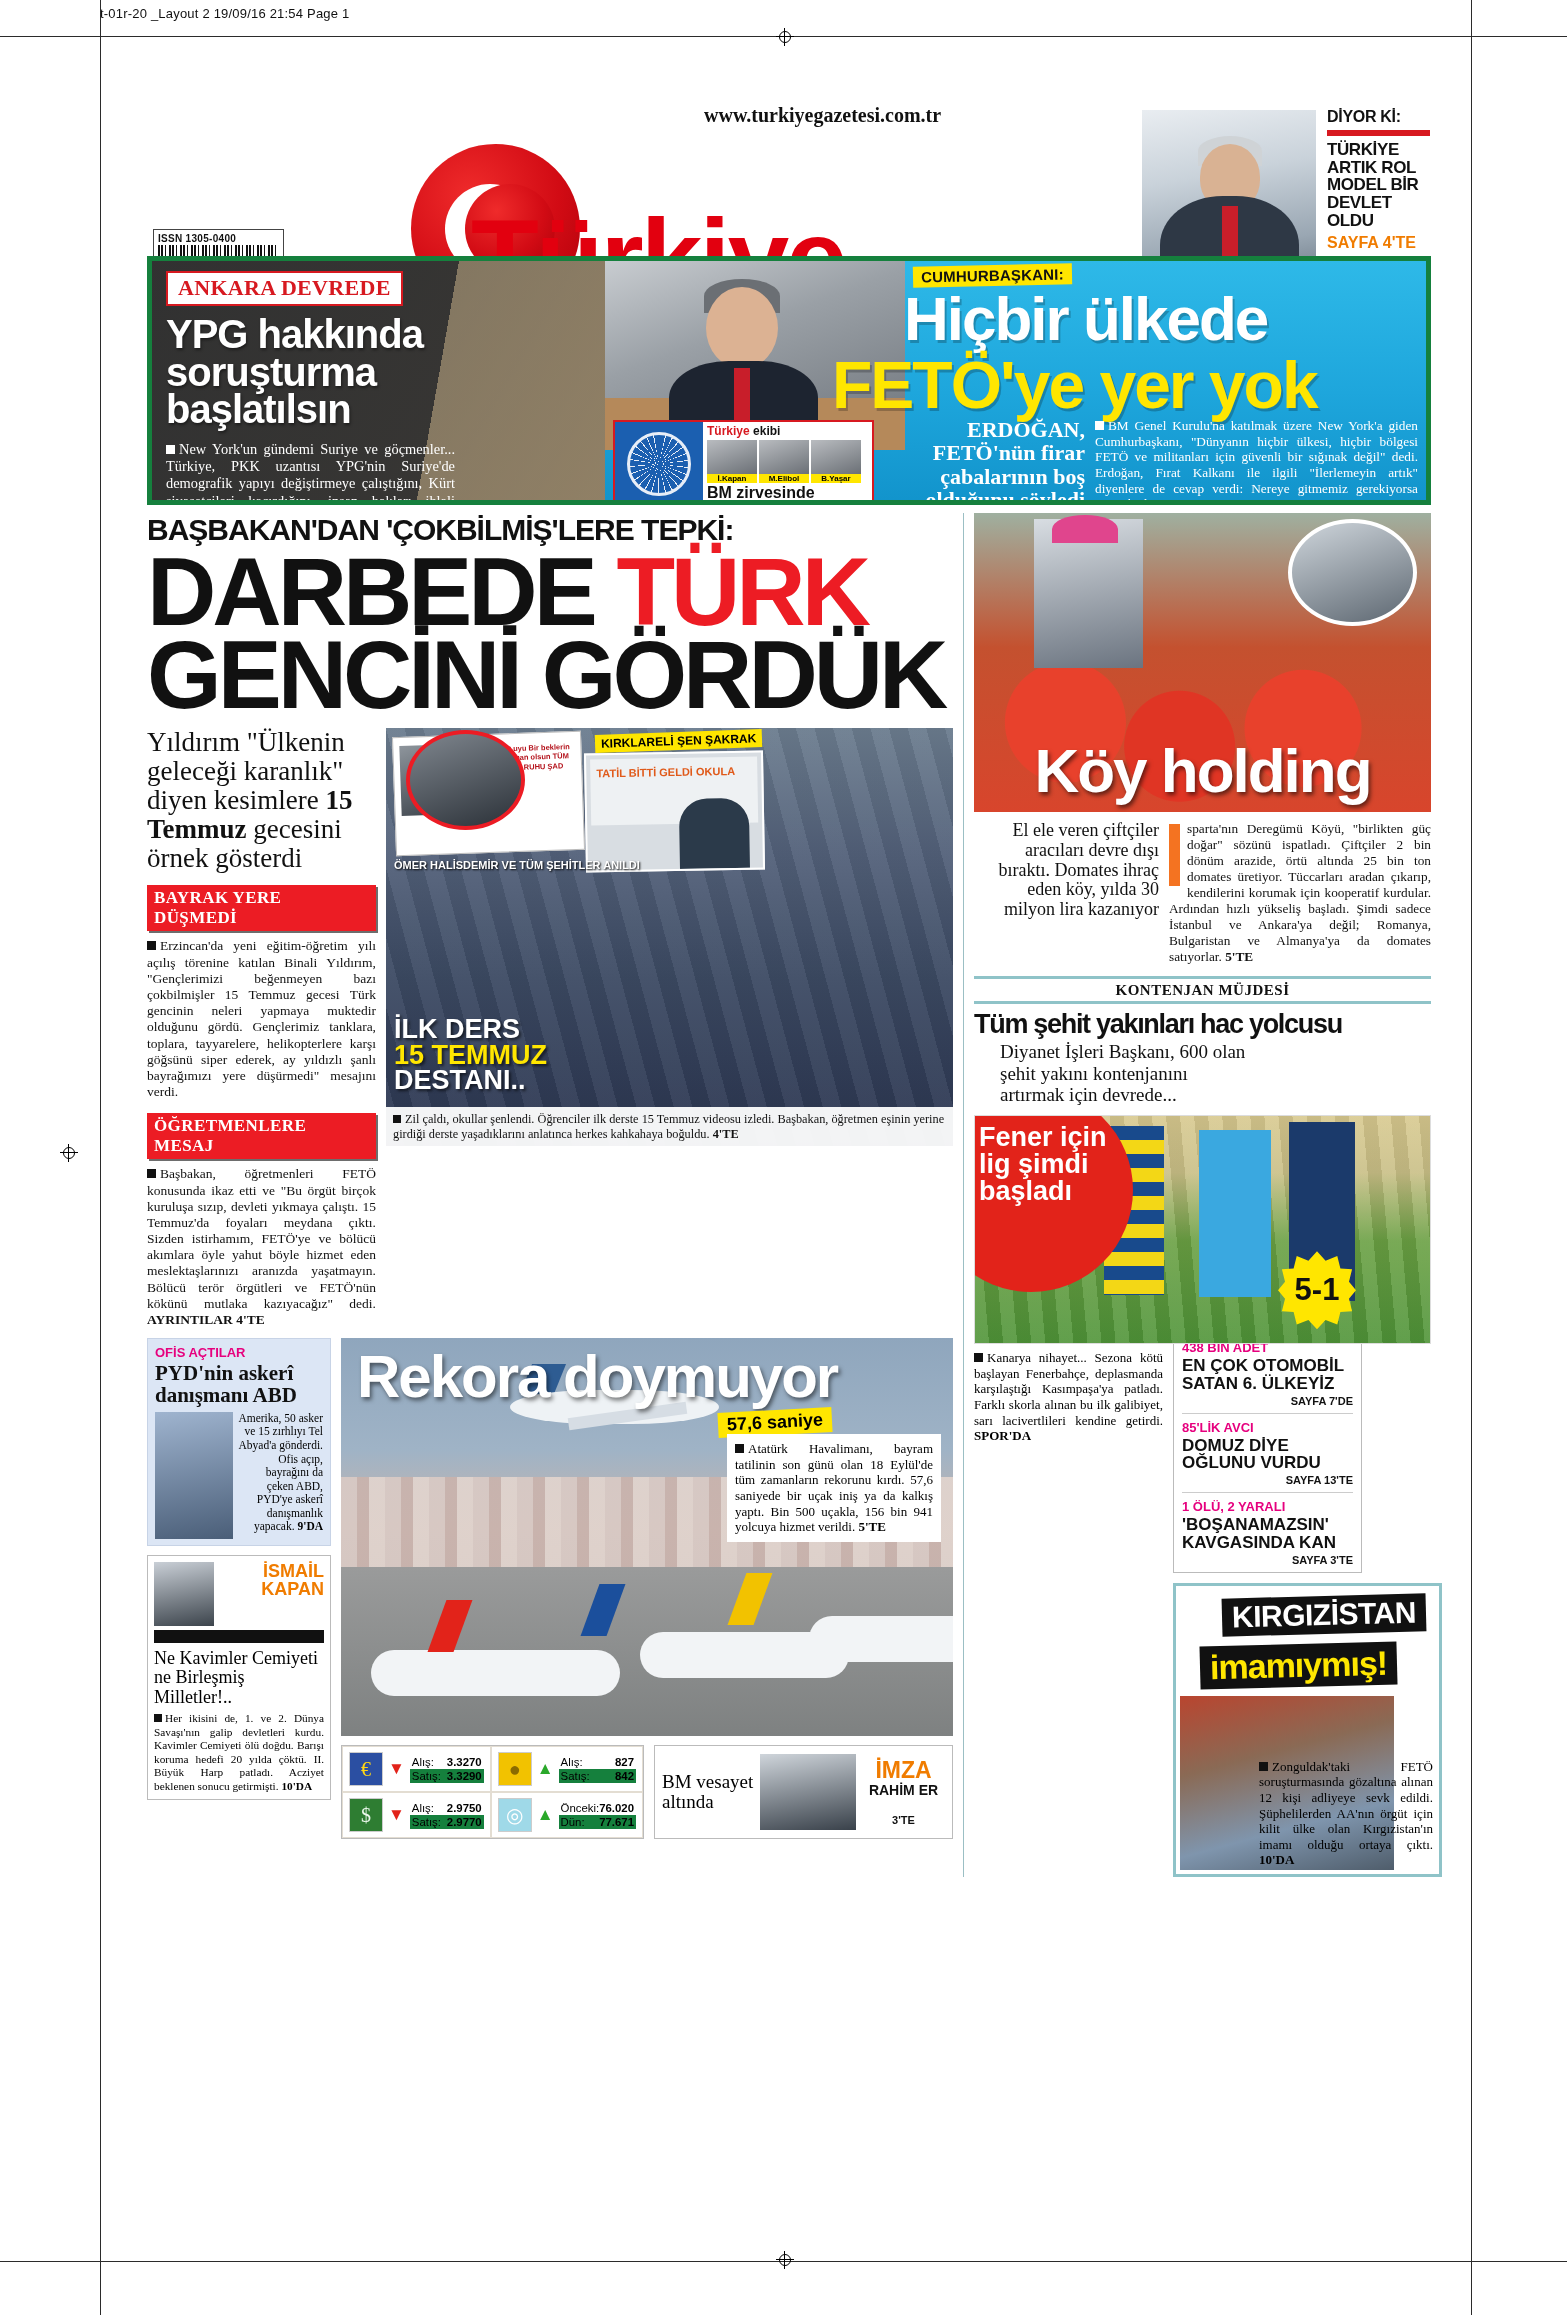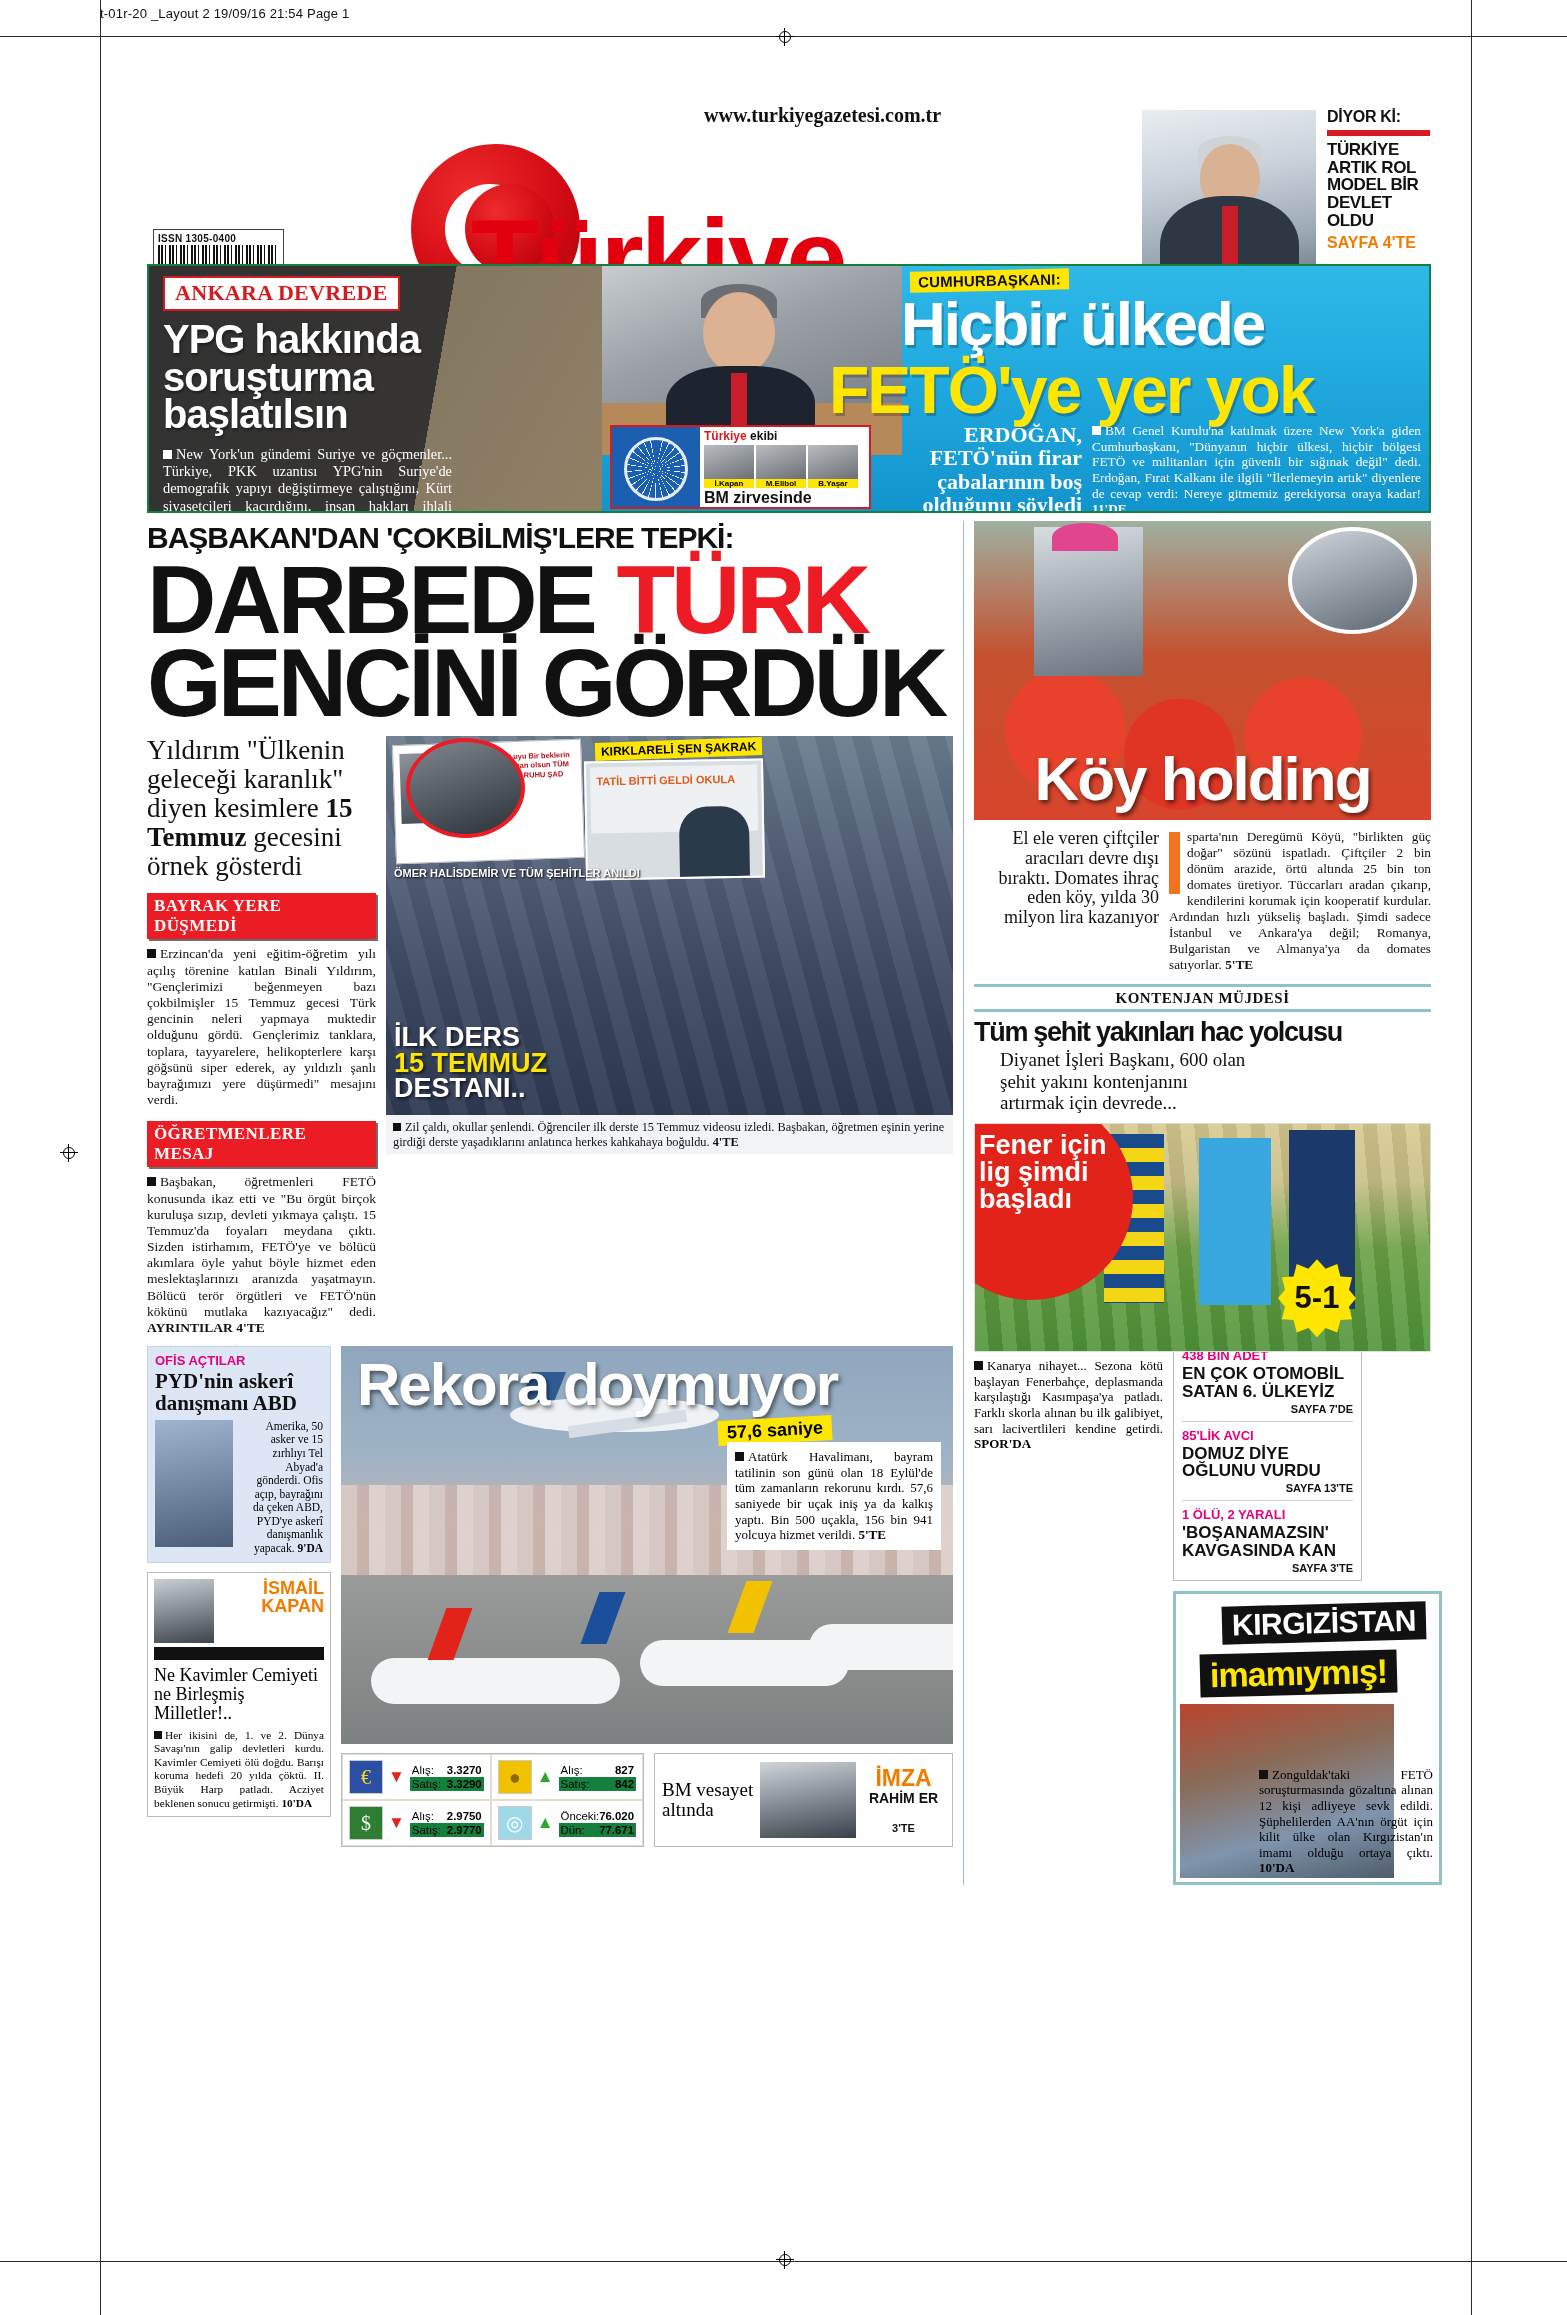--- a/index.html
+++ b/index.html
@@ -46,21 +46,21 @@
   .pm-photo .hair { position:absolute; left:56px; top:26px; width:64px; height:30px; border-radius:50% 50% 0 0; background:#cfd3d6; }
   .pm-photo .tie  { position:absolute; left:80px; top:96px; width:16px; height:62px; background:#c81e2a; }
 
   .diyor { position:absolute; left:1180px; top:62px; width:103px; }
   .diyor .dk { font-family:"Liberation Sans", sans-serif; font-weight:bold; font-size:16px; color:#111; letter-spacing:-0.3px; }
   .diyor .redbar { height:6px; background:#d71920; margin:4px 0 5px; }
   .diyor .dq { font-family:"Liberation Sans", sans-serif; font-weight:bold; font-size:17px; line-height:1.04; color:#111; letter-spacing:-0.4px; }
   .diyor .dp { font-family:"Liberation Sans", sans-serif; font-weight:bold; font-size:16px; color:#f07c00; margin-top:5px; }
 
   
-  .topband { position:relative; height:249px; margin-top:14px; border:2px solid #15803d; }
+  .topband { position:relative; height:249px; margin-top:6px; border:5px solid #15803d; }
   .tb-left { position:absolute; left:0; top:0; width:453px; height:100%;
              background:linear-gradient(120deg,#5c5c5c 0%, #6e6a63 45%, #8a7e6c 100%); overflow:hidden; }
   .tb-left .photo { position:absolute; inset:0; background:
       linear-gradient(100deg, rgba(40,40,40,.82) 0 62%, rgba(150,130,95,.5) 62% 100%); }
   .tag-red { display:inline-block; background:#fff; color:#d71920; font-family:"Liberation Serif", serif; font-weight:bold;
              font-size:22px; padding:2px 10px 3px; border:2px solid #d71920; letter-spacing:0.3px; }
   .tb-left .inner { position:absolute; left:14px; top:10px; width:289px; }
   .tb-left h2 { margin:10px 0 0; font-family:"Liberation Sans", sans-serif; font-weight:bold; font-size:40px; line-height:.94;
                 color:#fff; letter-spacing:-1px; text-shadow:1px 2px 3px rgba(0,0,0,.45); }
   .tb-left p { margin:12px 0 0; font-family:"Liberation Serif", serif; font-size:14.4px; line-height:1.2; color:#fff; text-align:justify; }
@@ -200,21 +200,21 @@
                  font-weight:bold; font-size:34px; padding:2px 10px; transform:rotate(-1.5deg); letter-spacing:-1px; }
   .kirg .body { position:absolute; right:6px; bottom:6px; width:174px; font-family:"Liberation Serif", serif; font-size:13px;
                 line-height:1.2; text-align:justify; }
 
   
   .low { display:flex; gap:10px; margin-top:10px; }
   .low-a { width:184px; }
   .pyd { background:#dce6f5; border:1px solid #c7d3e6; padding:6px 7px; }
   .pyd .ofis { font-family:"Liberation Sans", sans-serif; font-weight:bold; font-size:13px; color:#e6007e; }
   .pyd h3 { margin:3px 0 5px; font-family:"Liberation Serif", serif; font-weight:bold; font-size:21px; line-height:1.04; color:#111; }
-  .pyd .flx { display:flex; gap:18px; }
+  .pyd .flx { display:flex; gap:4px; }
   .pyd .img { width:78px; height:127px; background:linear-gradient(170deg,#9fb4cf,#4a5e78); }
   .pyd .tx { flex:1; font-family:"Liberation Serif", serif; font-size:11.5px; line-height:1.18; text-align:right; }
 
   .ismail { border:1px solid #bbb; margin-top:9px; padding:6px; }
   .ismail .top { display:flex; gap:6px; align-items:flex-start; }
   .ismail .av { width:60px; height:64px; background:linear-gradient(170deg,#c9cfd6,#3c444c); }
   .ismail .nm { font-family:"Liberation Sans", sans-serif; font-weight:bold; font-size:18px; color:#f07c00; line-height:1.02; text-align:right; flex:1;}
   .ismail .blk { height:13px; background:#111; margin:4px 0 6px; }
   .ismail h4 { margin:0 0 5px; font-family:"Liberation Serif", serif; font-size:18px; line-height:1.08; font-weight:normal; }
   .ismail p { margin:0; font-family:"Liberation Serif", serif; font-size:11.3px; line-height:1.2; text-align:justify; }

